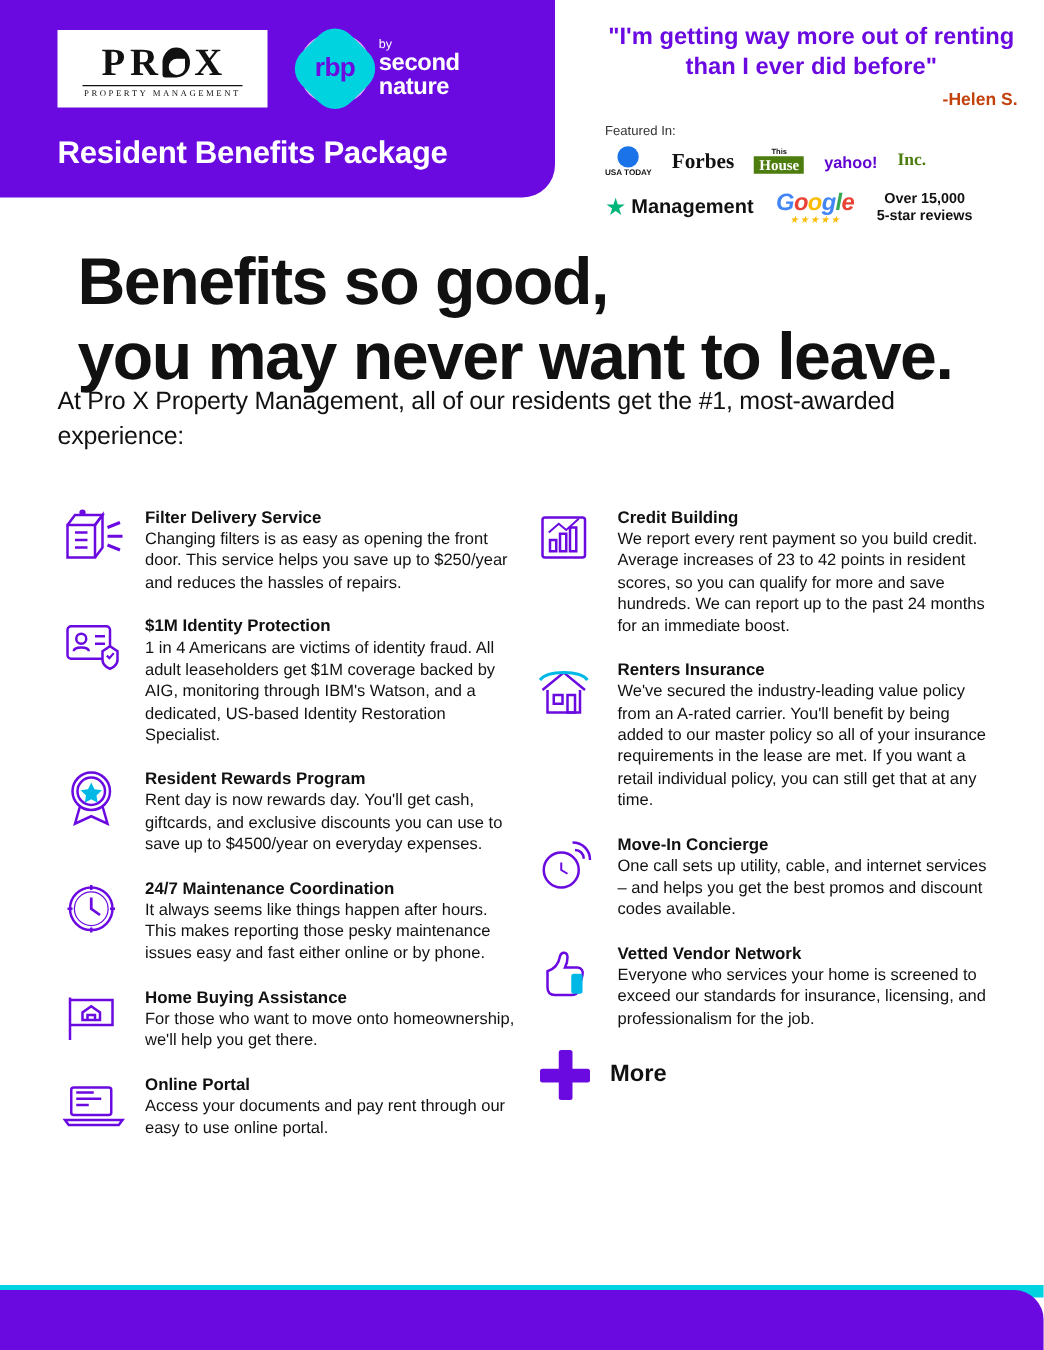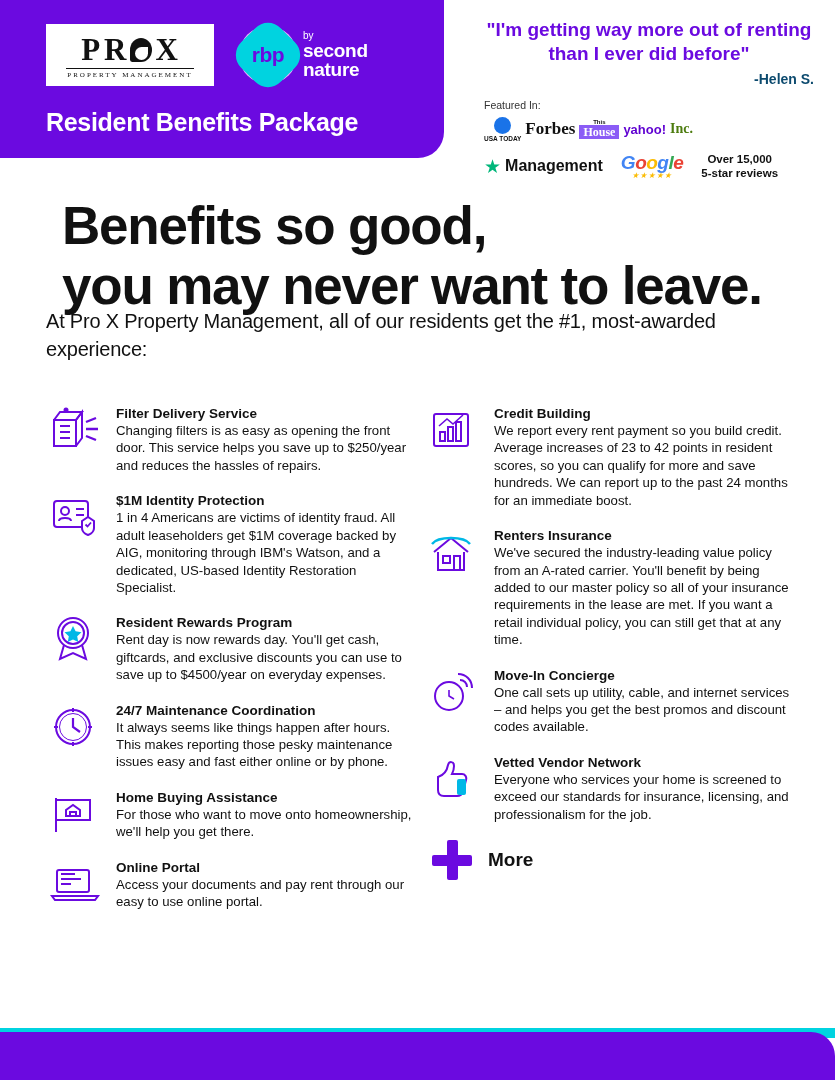--- a/index.html
+++ b/index.html
@@ -67,32 +67,32 @@
     position: absolute; left: 46px; top: 108px;
     color: #fff; font-size: 25px; font-weight: bold; letter-spacing: -0.3px;
   }
 
   
   .quote-block { position: absolute; left: 484px; top: 18px; width: 330px; }
   .quote-text {
     color: #6b0ae0; font-size: 19px; font-weight: bold; line-height: 1.28;
     text-align: center;
   }
-  .quote-author { color: #0c4a6e; font-size: 14px; font-weight: bold; text-align: right; margin-top: 4px; }
+  .quote-author { color: #c2410c; font-size: 14px; font-weight: bold; text-align: right; margin-top: 4px; }
   .featured-label { font-size: 10.5px; color: #333; margin-top: 12px; }
   .press-row {
-    display: flex; align-items: center; gap: 4px; margin-top: 6px;
+    display: flex; align-items: center; gap: 16px; margin-top: 6px;
   }
   .usa-today { display: flex; flex-direction: column; align-items: center; }
   .usa-dot { width: 17px; height: 17px; border-radius: 50%; background: #1a73e8; }
   .usa-txt { font-size: 6.5px; font-weight: bold; color: #111; margin-top: 1px; }
   .forbes { font-family: "Liberation Serif", serif; font-size: 17px; font-weight: bold; color: #111; }
   .thishouse { display: flex; flex-direction: column; align-items: center; line-height: 1; }
   .th-this { font-size: 6px; font-weight: bold; color: #111; }
-  .th-old { font-family: "Liberation Serif", serif; font-size: 12px; font-weight: bold; color: #fff; background: #8b5cf6; padding: 1px 4px; }
+  .th-old { font-family: "Liberation Serif", serif; font-size: 12px; font-weight: bold; color: #fff; background: #4d7c0f; padding: 1px 4px; }
   .yahoo { font-size: 13px; font-weight: bold; color: #5f01d1; }
   .inc { font-family: "Liberation Serif", serif; font-size: 14px; font-weight: bold; color: #4d7c0f; }
 
   .reviews-row { display: flex; align-items: center; gap: 18px; margin-top: 10px; }
   .trustpilot { display: flex; align-items: center; gap: 4px; }
   .tp-star { color: #00b67a; font-size: 19px; line-height: 1; }
   .tp-name { font-size: 16px; font-weight: bold; color: #111; }
   .google-block { display: flex; flex-direction: column; align-items: center; line-height: 1; font-style: italic; }
   .g-word { font-family: "Liberation Sans", sans-serif; font-size: 19px; font-weight: bold; letter-spacing: -0.5px; }
   .g-b { color: #4285F4; } .g-r { color: #EA4335; } .g-y { color: #FBBC05; } .g-g { color: #34A853; }

